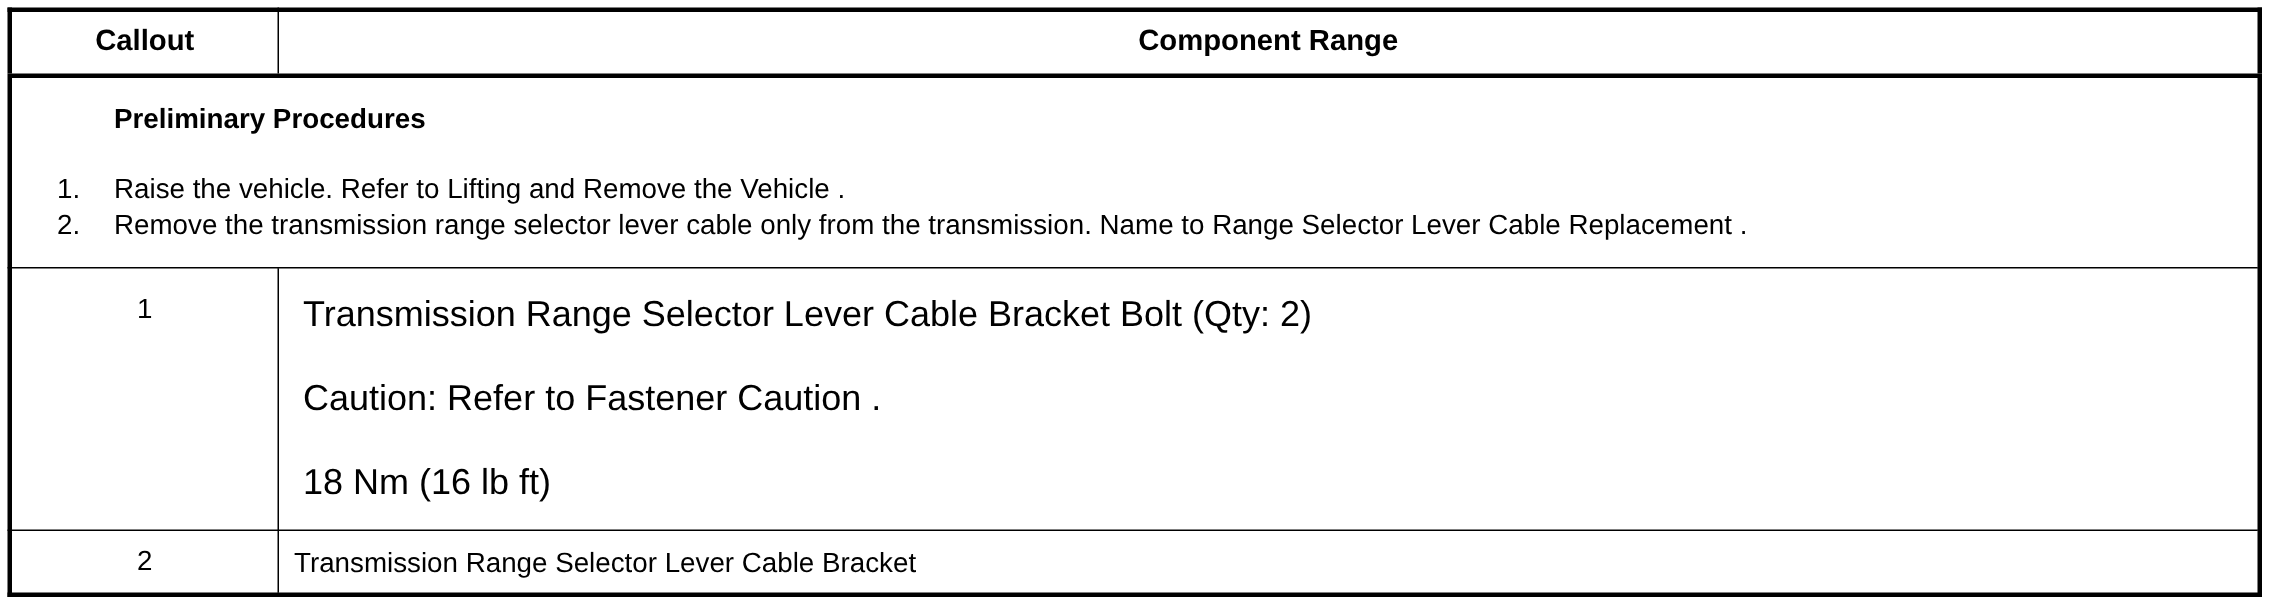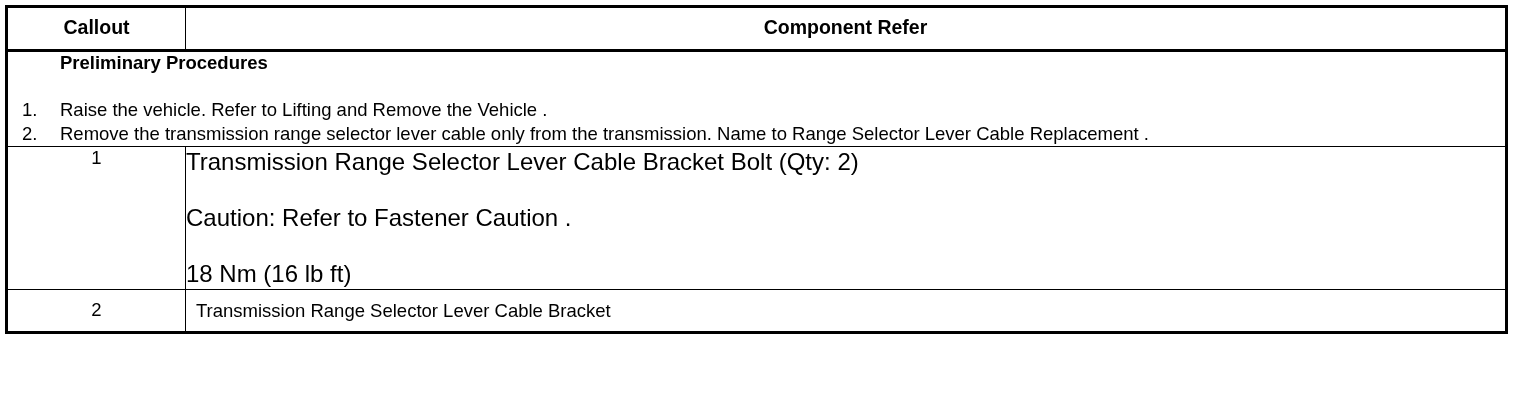--- a/index.html
+++ b/index.html
@@ -29,21 +29,21 @@
     border: 3px solid #000;
   }
 
   table.proc-table col.col-callout { width: 179px; }
   table.proc-table col.col-name    { width: 1321px; }
 
   table.proc-table th,
   table.proc-table td {
     border: 1px solid #000;
     vertical-align: top;
-    padding: 0;
+    padding: 16px;
   }
 
   
   tr.header-row th {
     border-bottom: 3px solid #000;
     text-align: center;
     font-weight: bold;
     font-size: 19.5px;
     line-height: 1.0;
     padding: 10px 4px 11px 4px;
@@ -117,21 +117,21 @@
 
 <div class="table-wrap">
   <table class="proc-table">
     <colgroup>
       <col class="col-callout">
       <col class="col-name">
     </colgroup>
     <tbody>
       <tr class="header-row">
         <th>Callout</th>
-        <th>Component Refer</th>
+        <th>Component Range</th>
       </tr>
 
       <tr>
         <td class="prelim-cell" colspan="2">
           <div class="prelim-title">Preliminary Procedures</div>
           <ol class="prelim-list">
             <li>
               <span class="li-num">1.</span>
               <span>Raise the vehicle. Refer to Lifting and Remove the Vehicle .</span>
             </li>

